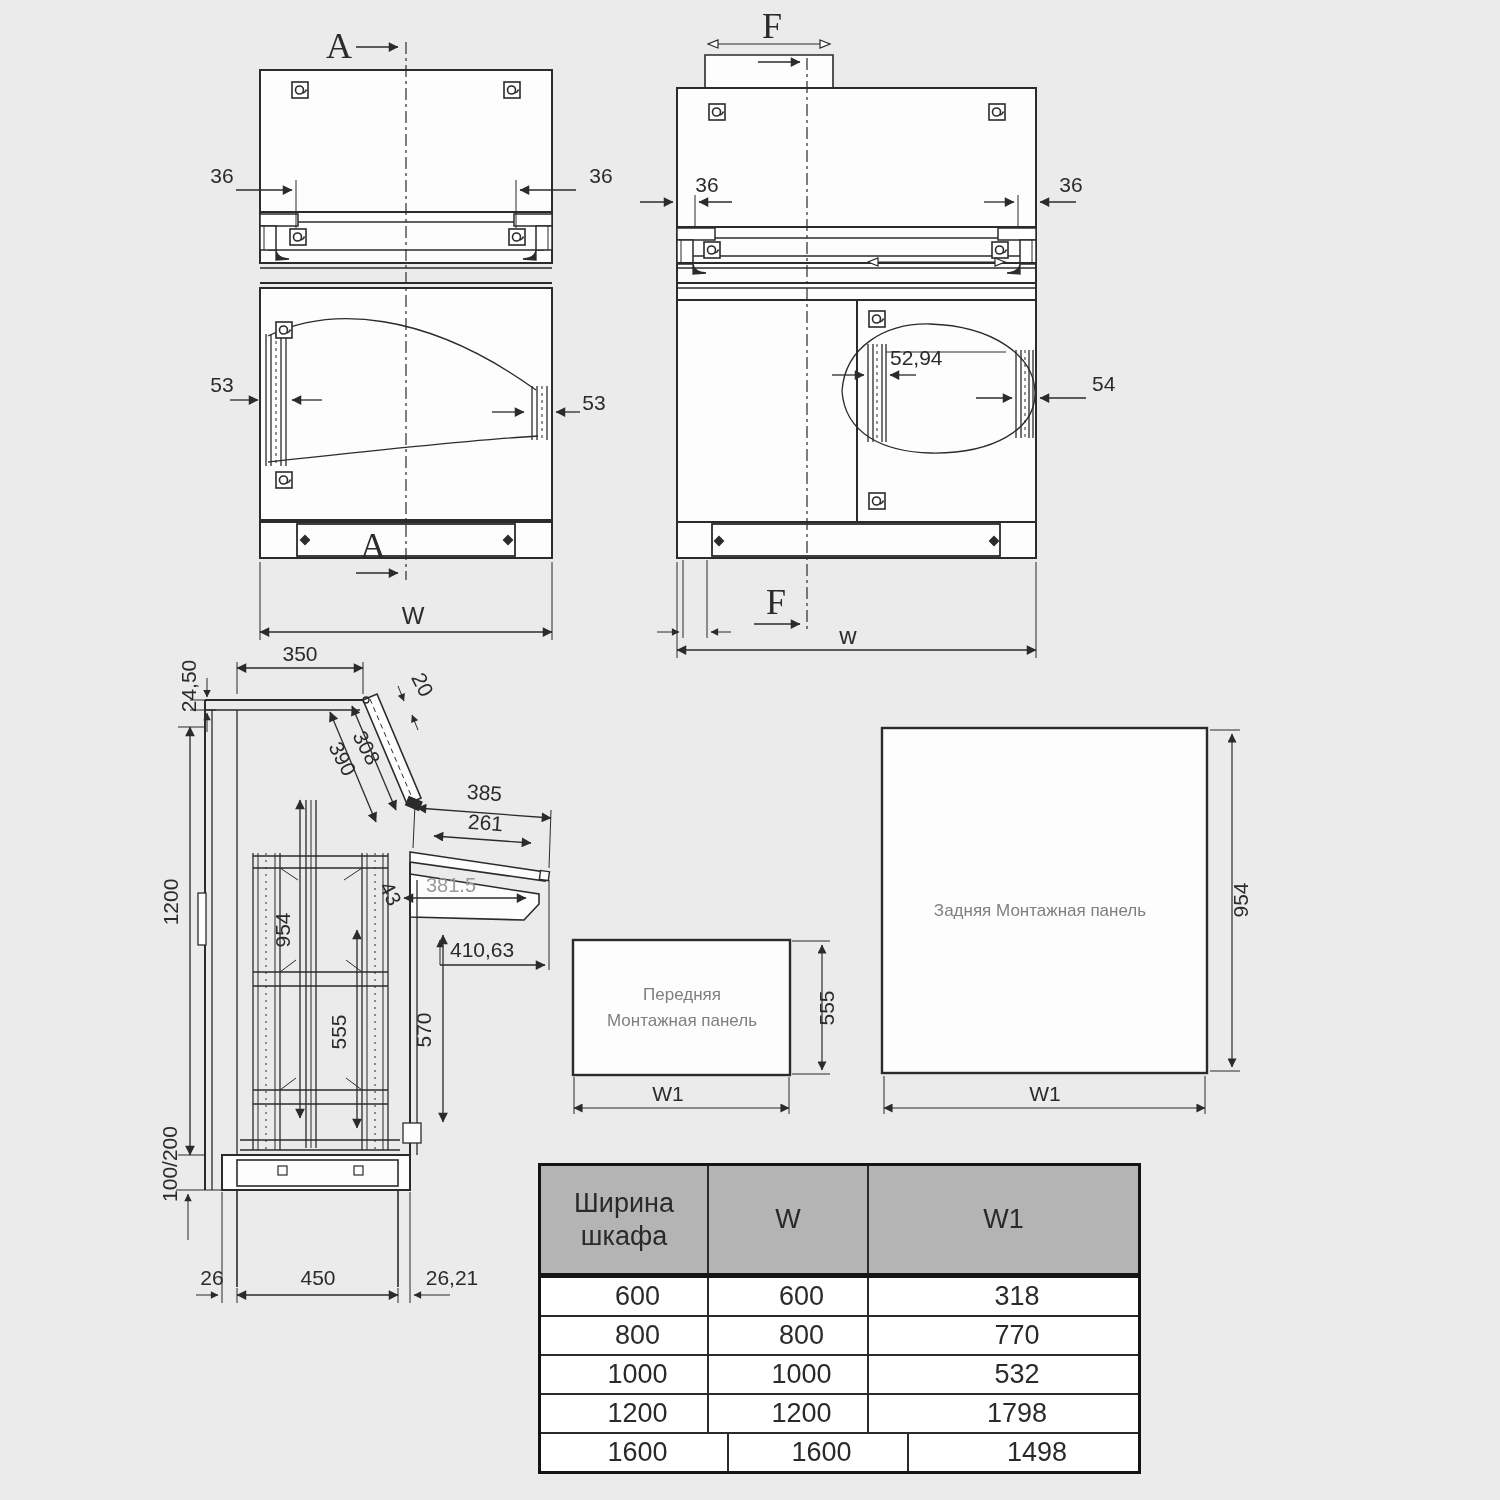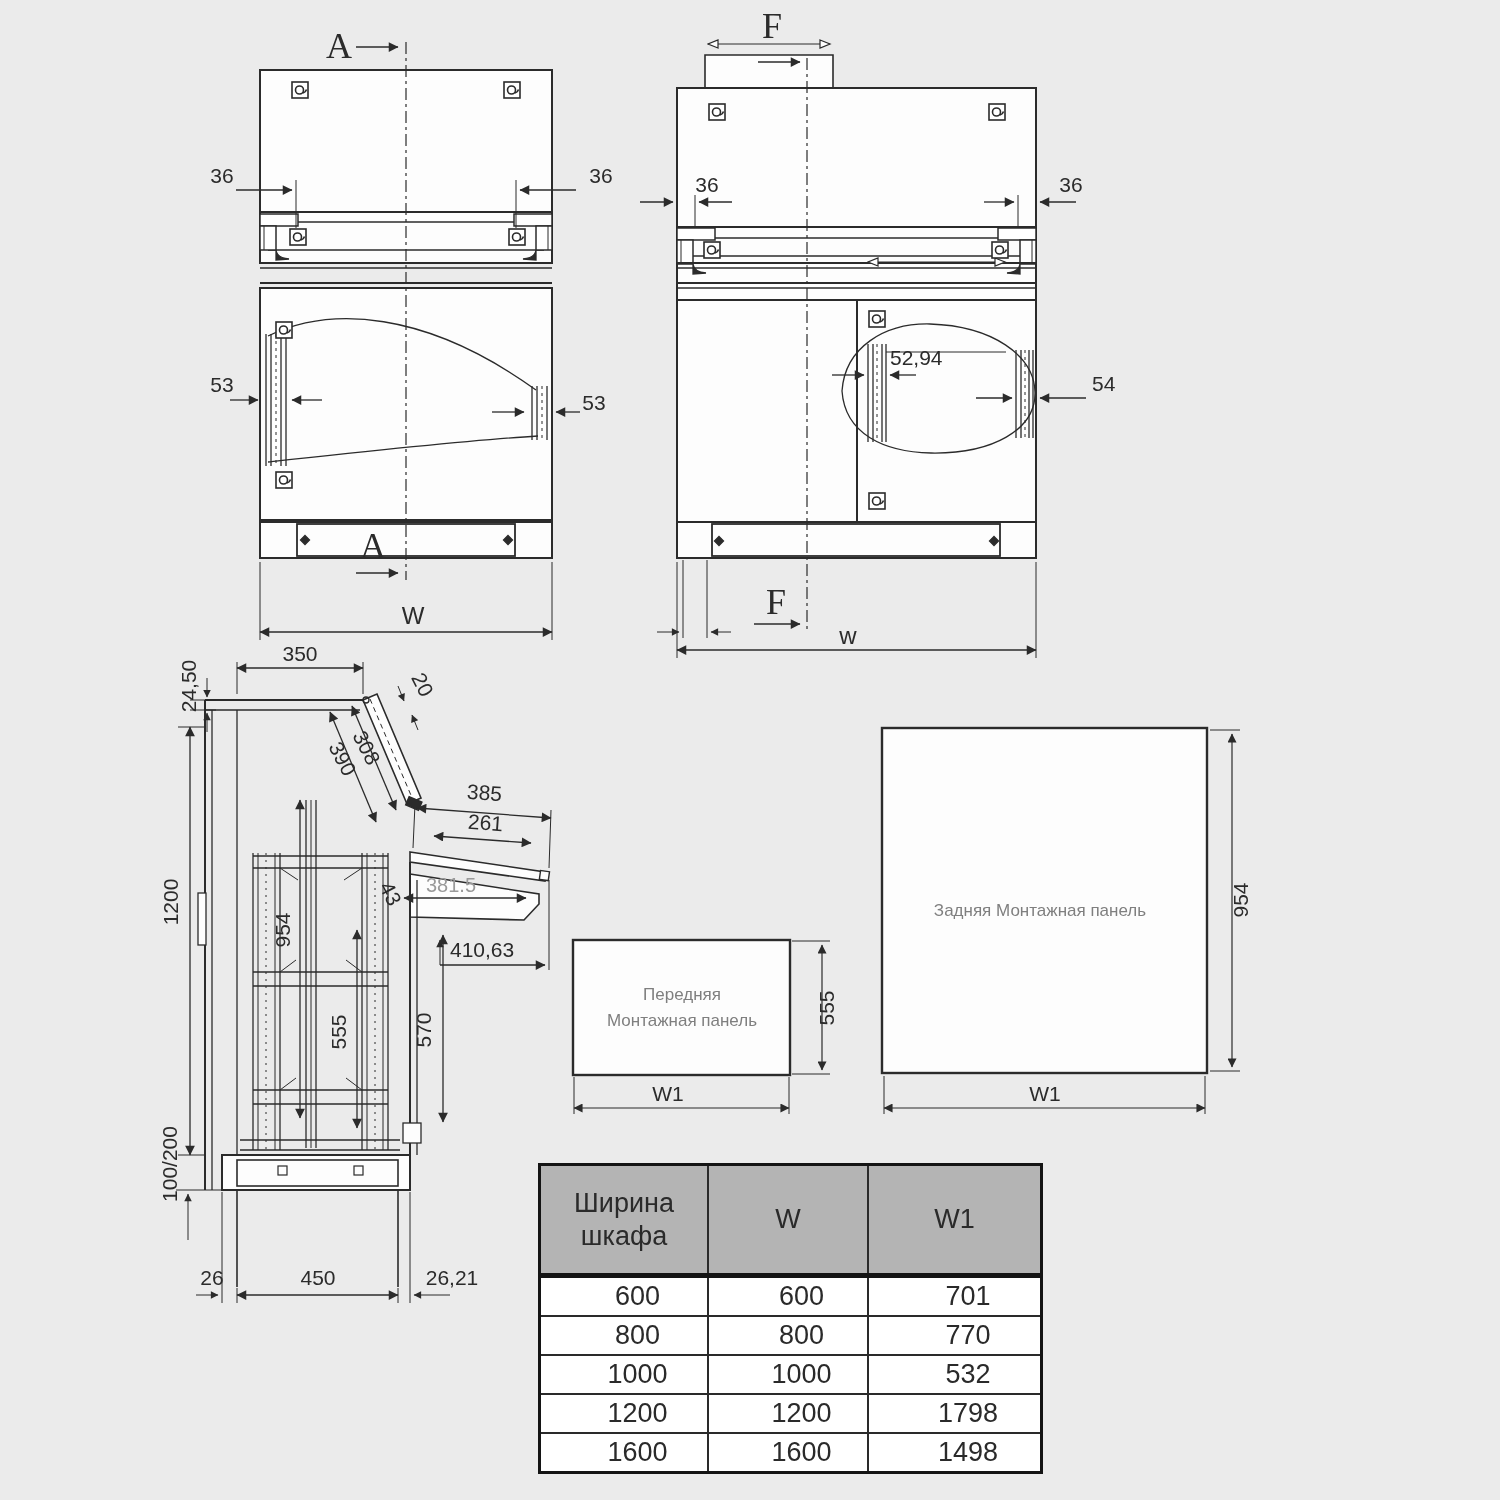--- a/index.html
+++ b/index.html
@@ -5,26 +5,26 @@
   html,body{margin:0;padding:0;}
   body{background:#ebebeb;font-family:"Liberation Sans",sans-serif;}
   #canvas{position:relative;width:1500px;height:1500px;background:#ebebeb;overflow:hidden;}
   #drawing{position:absolute;left:0;top:0;}
   svg text{fill:#2b2b2b;font-family:"Liberation Sans",sans-serif;font-size:21px;}
   svg text.section{font-family:"Liberation Serif",serif;font-size:36px;}
   svg text.wlabel{font-size:24px;}
   svg text.grey{fill:#9a9a9a;font-size:20px;}
   svg text.panel-label{fill:#7f7f7f;font-size:17px;}
   
-  .tbl{position:absolute;left:538px;top:1163px;width:505px;border:3px solid #141414;background:#fff;box-sizing:border-box;}
+  .tbl{position:absolute;left:538px;top:1163px;width:603px;border:3px solid #141414;background:#fff;box-sizing:border-box;}
   .tbl-head{display:grid;grid-template-columns:166px 160px 1fr;background:#b4b4b4;border-bottom:5px solid #141414;}
   .tbl-head .cell{height:107px;display:flex;align-items:center;justify-content:center;text-align:center;
     font-size:27px;color:#2a2a2a;line-height:33px;}
   .tbl-row{display:grid;grid-template-columns:166px 160px 1fr;border-bottom:2px solid #2a2a2a;}
-  .tbl-row:last-child{border-bottom:none;}
+  .tbl-row:last-child{border-bottom:none;gap:20px;}
   .tbl-row .cell{height:37px;display:flex;align-items:center;justify-content:center;font-size:27px;color:#2a2a2a;padding-left:27px;}
   .cell.c1,.cell.c2{border-left:2px solid #2a2a2a;}
 </style>
 </head>
 <body>
 
 <div id="canvas">
 
 <svg id="drawing" width="1500" height="1500" viewBox="0 0 1500 1500">
   <defs>
@@ -364,21 +364,21 @@
 
   <div class="tbl">
     <div class="tbl-head">
       <div class="cell c0">Ширина шкафа</div>
       <div class="cell c1">W</div>
       <div class="cell c2">W1</div>
     </div>
     <div class="tbl-row">
       <div class="cell c0">600</div>
       <div class="cell c1">600</div>
-      <div class="cell c2">701</div>
+      <div class="cell c2">318</div>
     </div>
     <div class="tbl-row">
       <div class="cell c0">800</div>
       <div class="cell c1">800</div>
       <div class="cell c2">770</div>
     </div>
     <div class="tbl-row">
       <div class="cell c0">1000</div>
       <div class="cell c1">1000</div>
       <div class="cell c2">532</div>

